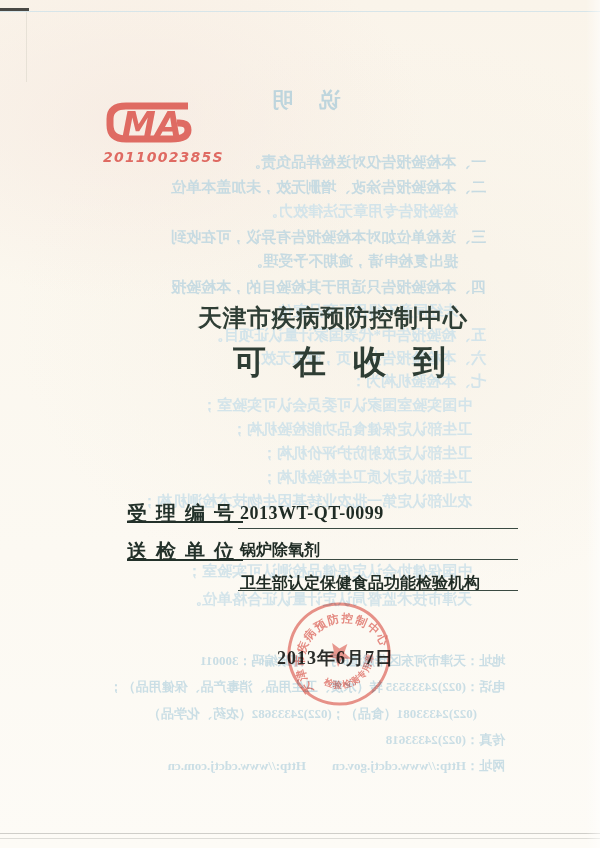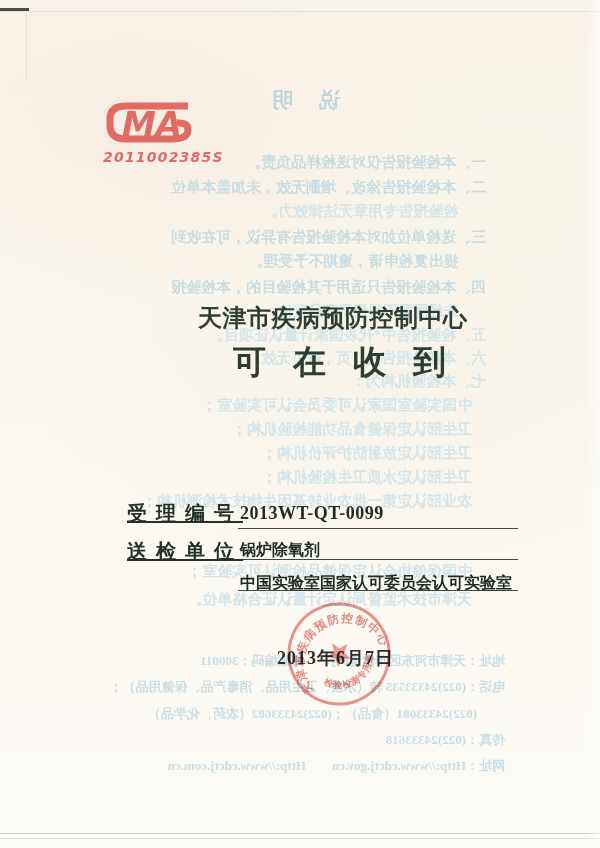--- a/index.html
+++ b/index.html
@@ -107,21 +107,21 @@
   <div class="report-title">可在收到</div>
 
   <div class="form-label l1">受理编号</div>
   <div class="form-value v1">2013WT-QT-0099</div>
   <div class="underline u1"></div>
 
   <div class="form-value v2">锅炉除氧剂</div>
   <div class="underline u2"></div>
 
   <div class="form-label l3">送检单位</div>
-  <div class="form-value v3">中国实验室国家认可委员会认可实验室</div>
+  <div class="form-value v3">卫生部认定保健食品功能检验机构</div>
   <div class="underline u3"></div>
 
   <div class="date-line">2013年6月7日</div>
 
   <svg class="stamp" viewBox="-70 -70 140 140">
     <g transform="rotate(-32)">
       <circle cx="0" cy="0" r="50" fill="none" stroke="#dd6058" stroke-width="3" opacity="0.8"></circle>
       <polygon points="0,-13 3.23,-4.45 12.36,-4.02 5.23,1.7 7.64,10.52 0,5.5 -7.64,10.52 -5.23,1.7 -12.36,-4.02 -3.23,-4.45" fill="#dd6058" opacity="0.75"></polygon>
       <defs>
         <path id="arcTop" d="M -38,26 A 41,41 0 1 1 38,26"></path>

